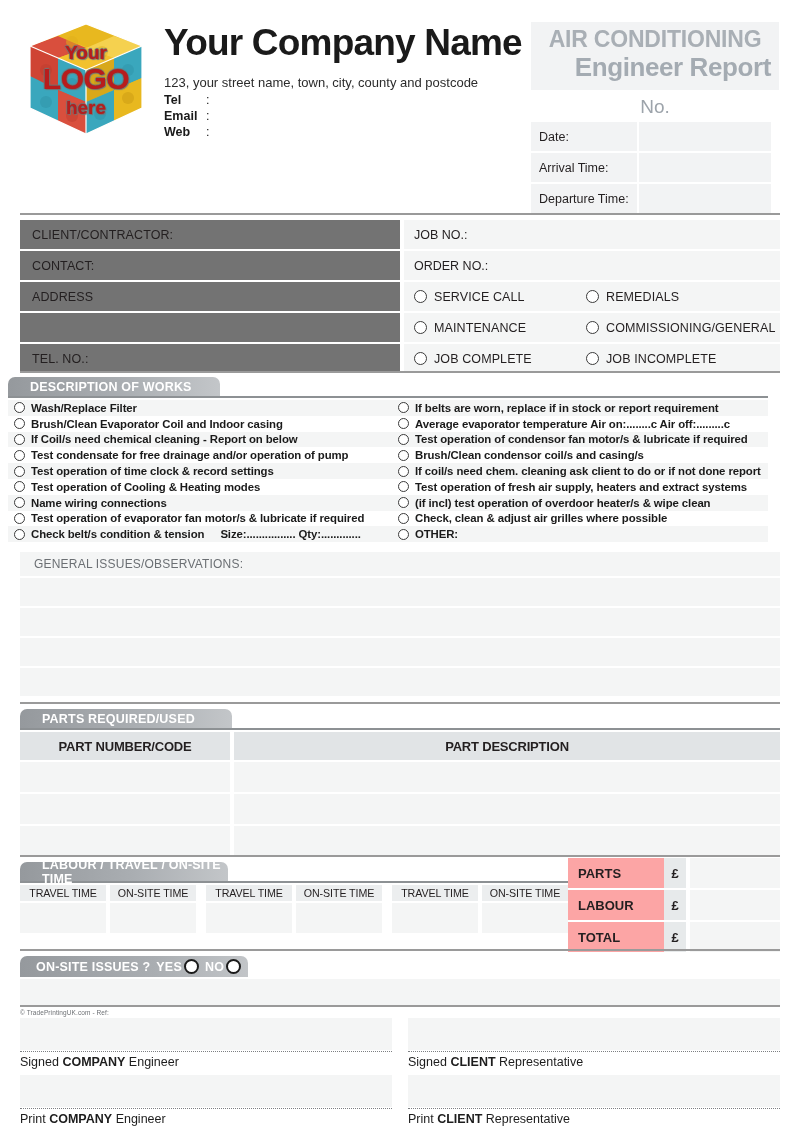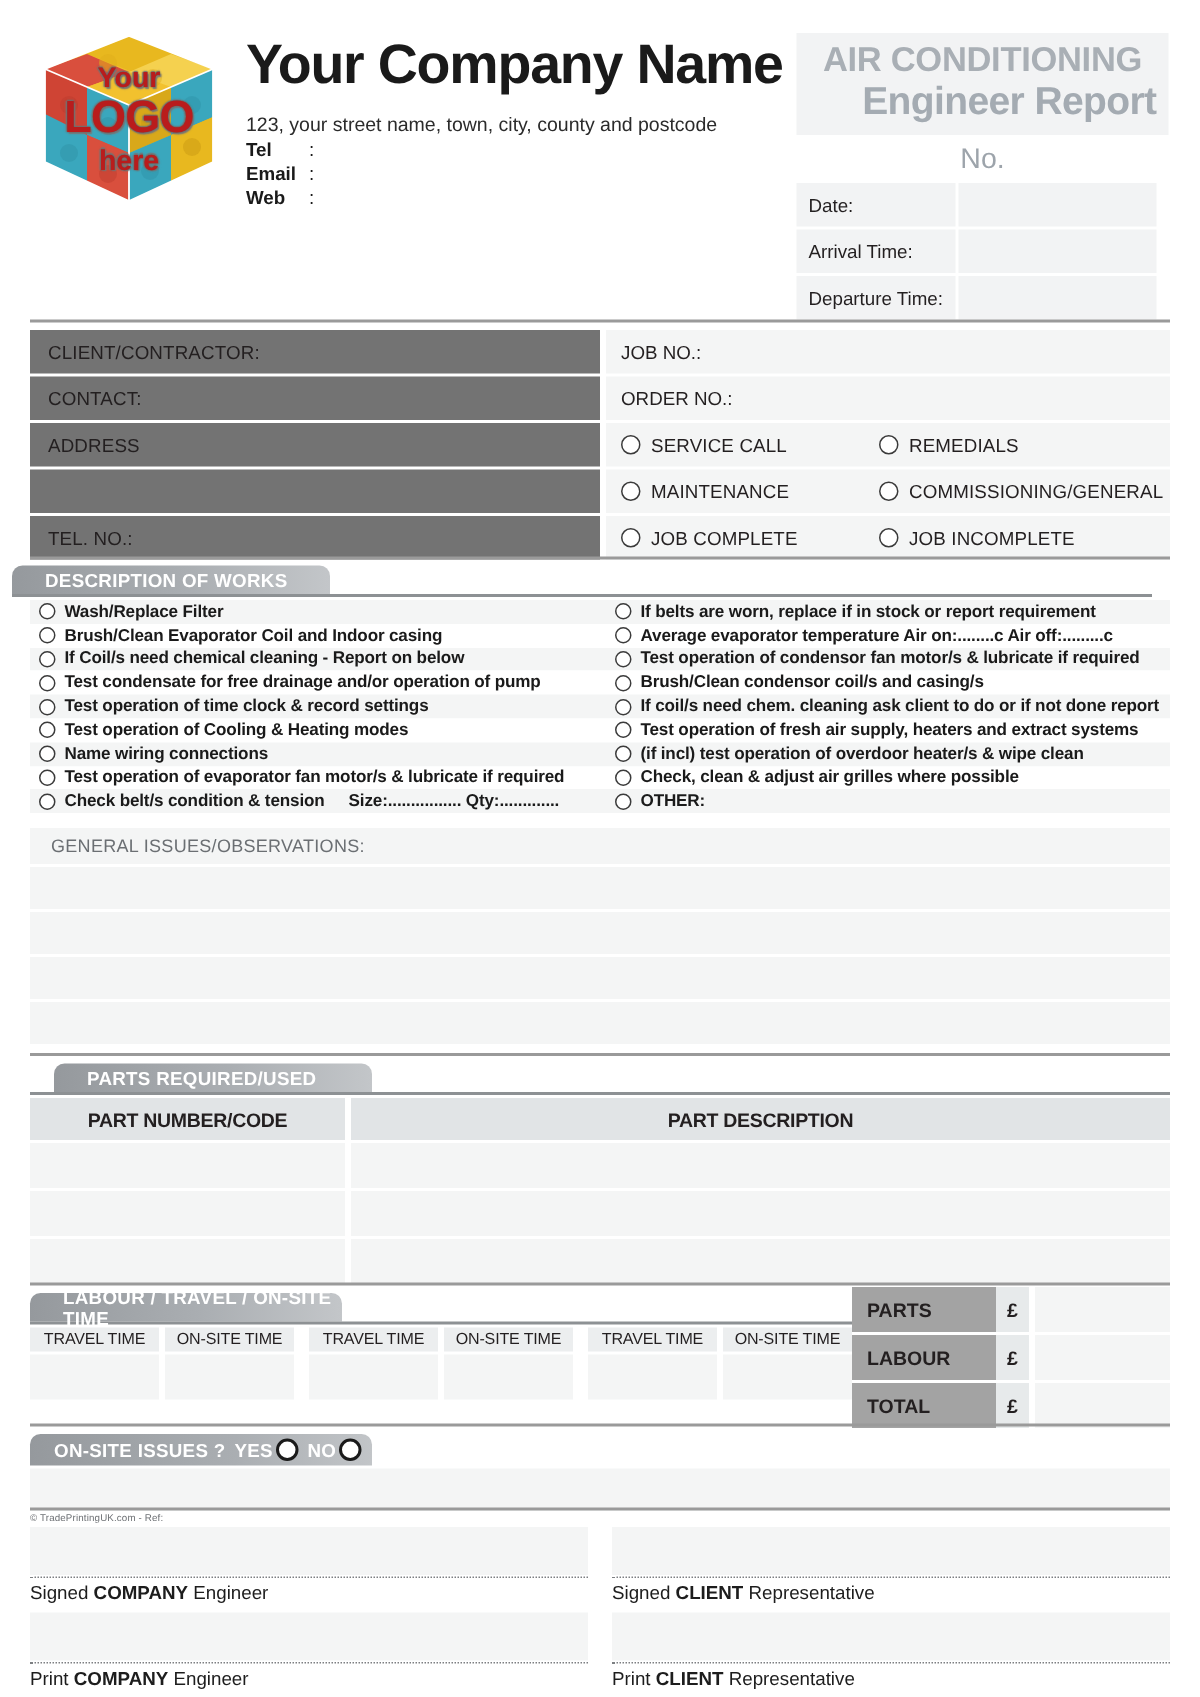--- a/index.html
+++ b/index.html
@@ -114,21 +114,21 @@
     display: flex; align-items: center;
     color: #ffffff; font-weight: bold; font-size: 12.5px;
     padding-left: 22px; letter-spacing: 0.2px;
   }
   .tab-line { height: 2px; background: #8d9194; }
 
   .sec-dow { position: absolute; left: 8px; top: 377px; width: 760px; }
   .tab-dow { width: 212px; }
 
   
-  .checklist { position: absolute; left: 20px; top: 400px; width: 760px; }
+  .checklist { position: absolute; left: 8px; top: 400px; width: 760px; }
   .cl-row { display: flex; height: 15.8px; }
   .cl-row.odd  { background: #f4f5f5; }
   .cl-row.even { background: #ffffff; }
   .cl-col { width: 380px; display: flex; align-items: center; padding-left: 6px; }
   .cl-col.right { padding-left: 10px; }
   .cl-dot {
     width: 11px; height: 11px; border: 1.3px solid #3b3b3b;
     border-radius: 50%; margin-right: 6px; flex: none; background: #fff;
   }
   .cl-txt { font-size: 11.4px; font-weight: bold; color: #1a1a1a; letter-spacing: -0.1px; white-space: nowrap; }
@@ -137,21 +137,21 @@
   
   .remarks { position: absolute; left: 20px; top: 552px; width: 760px; }
   .rm-first {
     height: 24px; background: #f4f5f5; display: flex; align-items: center;
     padding-left: 14px; font-size: 12px; color: #6b6f73; letter-spacing: 0.2px;
   }
   .rm-line { height: 28px; background: #f4f5f5; margin-top: 2px; }
 
   
   .sec-parts { position: absolute; left: 20px; top: 709px; width: 760px; }
-  .tab-parts { width: 212px; margin-left: 16px; }
+  .tab-parts { width: 212px; }
   .parts-tbl { position: absolute; left: 20px; top: 732px; width: 760px; }
   .pt-head { display: flex; height: 28px; }
   .pt-hc1 {
     width: 210px; background: #e1e4e6; display: flex; align-items: center;
     justify-content: center; font-size: 13px; font-weight: bold; letter-spacing: -0.2px;
   }
   .pt-hc2 {
     flex: 1; margin-left: 4px; background: #e1e4e6; display: flex; align-items: center;
     justify-content: center; font-size: 13px; font-weight: bold; letter-spacing: -0.2px;
   }
@@ -169,21 +169,21 @@
     width: 87px; background: #eceeef; display: flex; align-items: center;
     justify-content: center; font-size: 10.7px; letter-spacing: -0.1px;
   }
   .lab-cell.body { background: #f4f5f5; }
   .lab-gap { width: 4px; }
   .lab-gap2 { width: 10px; }
 
   .totals { position: absolute; left: 568px; top: 858px; width: 212px; }
   .tt-row { display: flex; height: 30px; margin-bottom: 2px; }
   .tt-key {
-    width: 96px; background: #a3a3a3; display: flex; align-items: center;
+    width: 96px; background: #fca5a5; display: flex; align-items: center;
     padding-left: 10px; font-size: 13px; font-weight: bold;
   }
   .tt-cur {
     width: 22px; background: #e7eaeb; display: flex; align-items: center;
     justify-content: center; font-size: 13px; font-weight: bold;
   }
   .tt-val { flex: 1; margin-left: 4px; background: #f4f5f5; }
 
   
   .sec-issues { position: absolute; left: 20px; top: 956px; width: 760px; }

